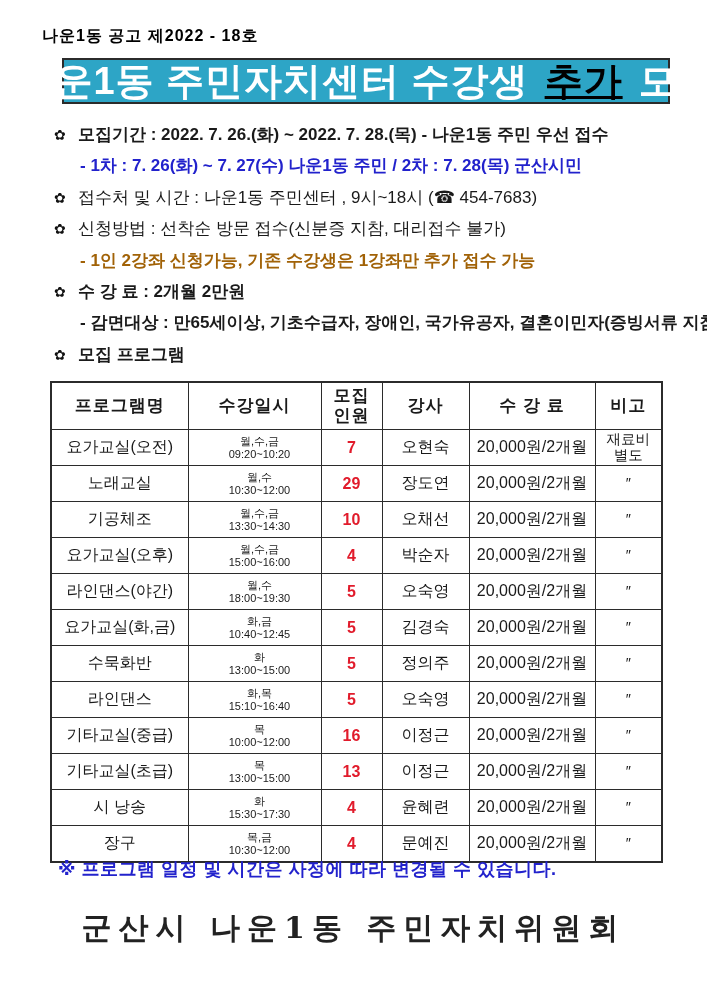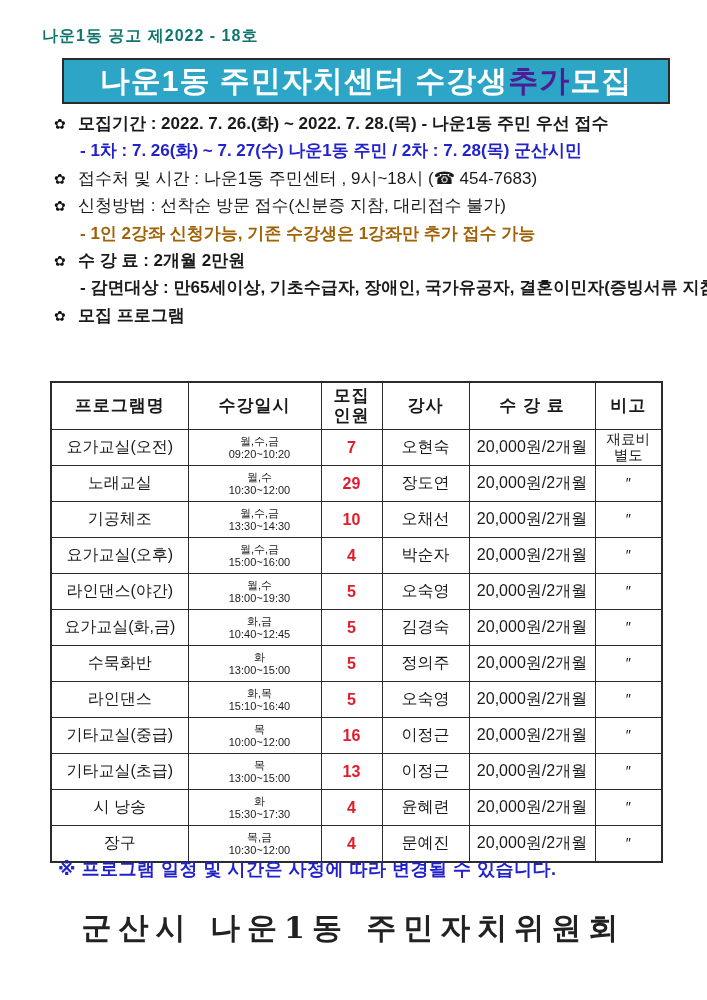--- a/index.html
+++ b/index.html
@@ -7,37 +7,37 @@
     position:relative;
     width:707px;height:1000px;
     background:#ffffff;
     font-family:"Liberation Sans","DejaVu Sans",sans-serif;
     color:#1a1a1a;
     overflow:hidden;
     margin:0 auto;
   }
   .doc-number{
     position:absolute;top:26px;left:42px;
-    font-size:16px;font-weight:bold;letter-spacing:1px;color:#0f766e;
+    font-size:16px;font-weight:bold;letter-spacing:1px;color:#000000;
   }
   .title-bar{
     position:absolute;top:58px;left:62px;width:608px;height:46px;
     background:#2da5c6;
     border:2px solid #2b2b2b;
     box-sizing:border-box;
     display:flex;align-items:center;justify-content:center;
-    font-size:30px;font-weight:bold;color:#ffffff;
-    letter-spacing:1px;white-space:nowrap;
-  }
-  .title-bar .hl{color:#4c1d95;}
+    font-size:38px;font-weight:bold;color:#ffffff;
+    letter-spacing:1px;white-space:nowrap;gap:16px;
+  }
+  .title-bar .hl{color:#000000;text-decoration:underline;}
   .info{
     position:absolute;top:114px;left:54px;width:630px;
     font-size:17px;line-height:1.2;
   }
-  .info .line{margin-bottom:7px;white-space:nowrap;}
+  .info .line{margin-bottom:7px;white-space:nowrap;margin-top:11px;}
   .info .bullet{display:inline-block;width:24px;font-size:14px;color:#111;}
   .b{font-weight:bold;}
   .n{font-weight:normal;}
   .blue{color:#2222cc;}
   .red{color:#a16207;}
   .ind1{padding-left:26px;}
   .ind2{padding-left:46px;}
   .u{text-decoration:underline;text-underline-offset:3px;}
   .prog-table{
     position:absolute;top:381px;left:50px;width:611px;

